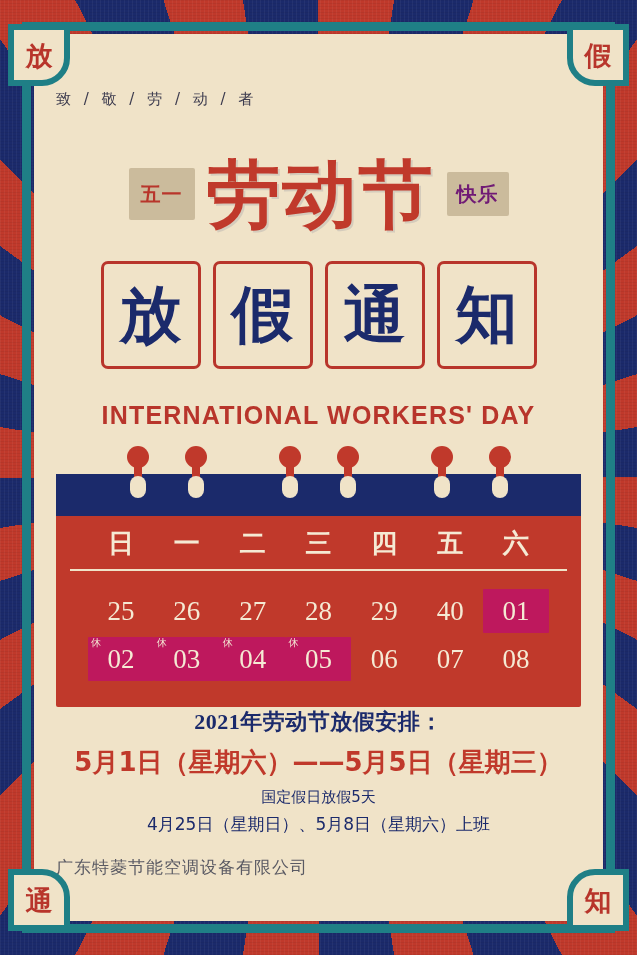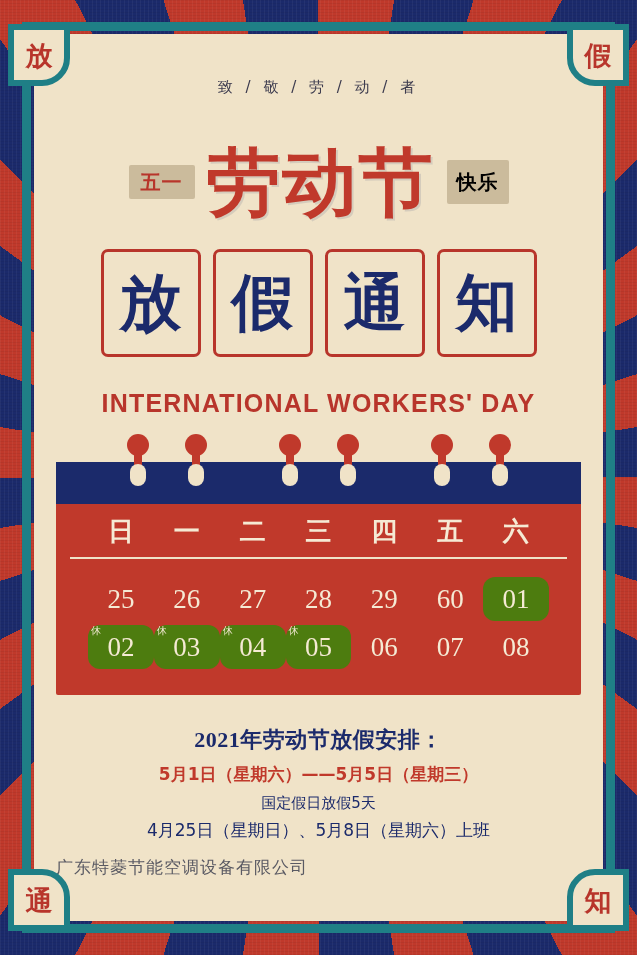--- a/index.html
+++ b/index.html
@@ -62,47 +62,47 @@
   .corner.tr{right:8px;top:24px;border-radius:0 0 0 28px;}
   .corner.bl{left:8px;bottom:24px;border-radius:0 28px 0 0;}
   .corner.br{right:8px;bottom:24px;border-radius:28px 0 0 0;}
 
   
   .content{
     position:absolute;left:56px;top:56px;right:56px;bottom:56px;
     z-index:4;
   }
   .tagline{
-    text-align:center;
-    margin-top:22px;
+    text-align:left;
+    margin-top:34px;
     font-family:"DejaVu Sans", sans-serif;
     font-size:15px;
     letter-spacing:4px;
     color:#3c3b4e;
   }
   .title-row{
     display:flex;align-items:center;justify-content:center;
     margin-top:48px;
     gap:12px;
   }
   .badge-51{
-    width:66px;height:34px;
+    width:66px;height:52px;
     background:#cbbb9c;
     display:flex;align-items:center;justify-content:center;
     font-family:"DejaVu Sans", sans-serif;
     font-size:20px;font-weight:bold;color:#b8352b;
     letter-spacing:1px;
     border-radius:2px;
   }
   .badge-happy{
     width:62px;height:44px;
     background:#cbbb9c;
     display:flex;align-items:center;justify-content:center;
     font-family:Liberation Sans, sans-serif;
-    font-size:20px;font-weight:bold;color:#000000;
+    font-size:20px;font-weight:bold;color:#701a75;
     letter-spacing:1px;
     border-radius:2px;
   }
   .main-title{
     font-family:"DejaVu Sans", sans-serif;
     font-size:74px;font-weight:bold;color:#c0392b;
     letter-spacing:2px;
     line-height:1;
     text-shadow:2px 2px 0 rgba(27,42,107,0.12);
   }
@@ -185,42 +185,42 @@
     row-gap:4px;
   }
   .day{
     position:relative;
     height:44px;
     display:flex;align-items:center;justify-content:center;
     font-family:"Liberation Serif", serif;
     font-size:27px;color:#f5ead4;
   }
   .day.holiday{
-    background:#4d7c0f;
-    border-radius:12px;
+    background:#be185d;
+    border-radius:1px;
   }
   .day .tag{
     position:absolute;top:1px;left:3px;
     font-family:"DejaVu Sans", sans-serif;
     font-size:10px;color:#f5ead4;
     line-height:1;
   }
   
   .notice{
-    text-align:center;margin-top:30px;
+    text-align:center;
   }
   .notice .l1{
     font-family:"Liberation Serif", serif;
     font-size:22px;font-weight:bold;color:#1b2a6b;
     letter-spacing:0.5px;
   }
   .notice .l2{
     margin-top:8px;
     font-family:"DejaVu Sans", sans-serif;
-    font-size:17px;font-weight:bold;color:#c0392b;
+    font-size:26px;font-weight:bold;color:#c0392b;
   }
   .notice .l3{
     margin-top:8px;
     font-family:"DejaVu Sans", sans-serif;
     font-size:15px;color:#1b2a6b;
   }
   .notice .l4{
     margin-top:6px;
     font-family:"DejaVu Sans", sans-serif;
     font-size:17px;color:#1b2a6b;
@@ -344,21 +344,21 @@
           <div class="day">
               <span class="tag"></span>
               <span>28</span>
             </div>
           <div class="day">
               <span class="tag"></span>
               <span>29</span>
             </div>
           <div class="day">
               <span class="tag"></span>
-              <span>60</span>
+              <span>40</span>
             </div>
           <div class="day holiday">
               <span class="tag"></span>
               <span>01</span>
             </div>
 
           <div class="day holiday">
               <span class="tag">休</span>
               <span>02</span>
             </div>

